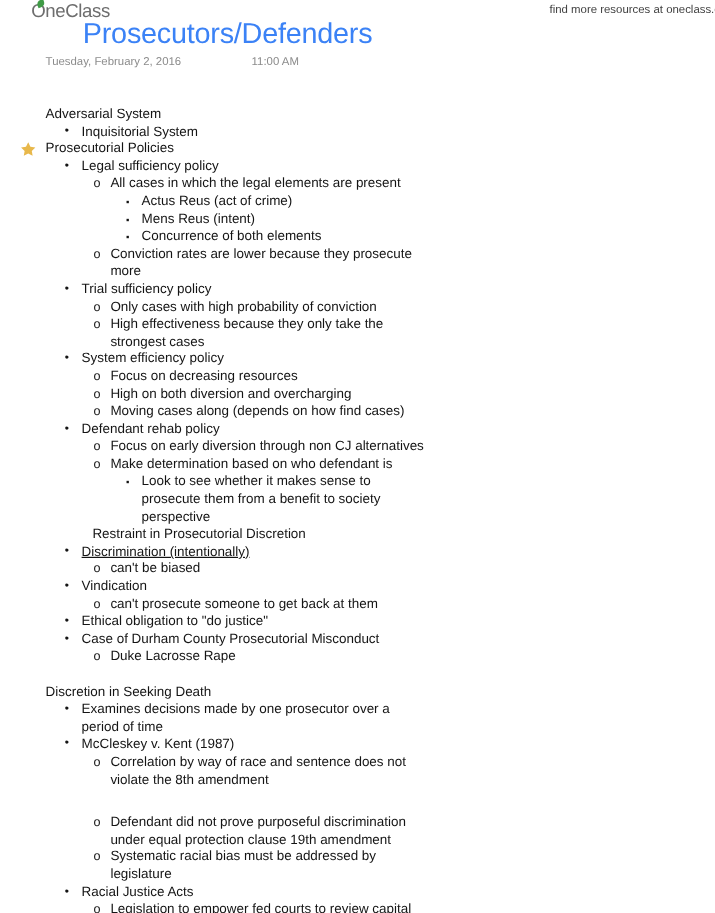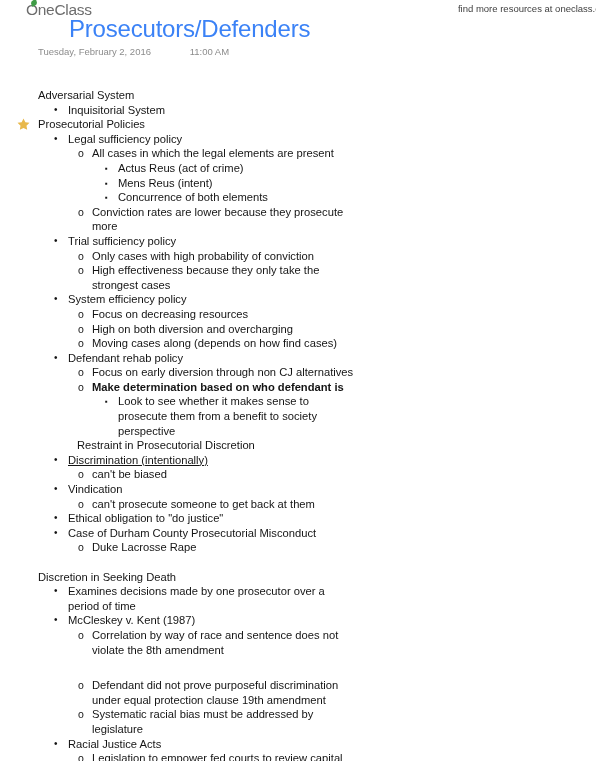--- a/index.html
+++ b/index.html
@@ -66,21 +66,21 @@
   }
   .doc-meta {
     position: absolute;
     left: 38px;
     top: 46px;
     font-size: 9.5px;
     color: #8c8c8c;
     white-space: nowrap;
   }
   .doc-meta .time {
-    margin-left: 36px;
+    margin-left: 56px;
   }
 
   
   .outline {
     position: absolute;
     left: 0;
     top: 88px;
     width: 532px;
   }
   .row {
@@ -208,21 +208,21 @@
     <div class="row lvl1">
       <span class="bullet">•</span>
       <span class="txt" style="max-width: 285px;">Defendant rehab policy</span>
     </div>
     <div class="row lvl2">
       <span class="bullet">o</span>
       <span class="txt" style="max-width: 262px;">Focus on early diversion through non CJ alternatives</span>
     </div>
     <div class="row lvl2">
       <span class="bullet">o</span>
-      <span class="txt" style="max-width: 262px; font-weight: bold;">Make determination based on who defendant is</span>
+      <span class="txt" style="max-width: 262px;">Make determination based on who defendant is</span>
     </div>
     <div class="row lvl3">
       <span class="bullet">▪</span>
       <span class="txt" style="max-width: 232px;">Look to see whether it makes sense to prosecute them from a benefit to society perspective</span>
     </div>
     <div class="row lvl0">
       <span class="txt" style="max-width: 400px; padding-left: 39px;">Restraint in Prosecutorial Discretion</span>
     </div>
     <div class="row lvl1">
       <span class="bullet">•</span>

